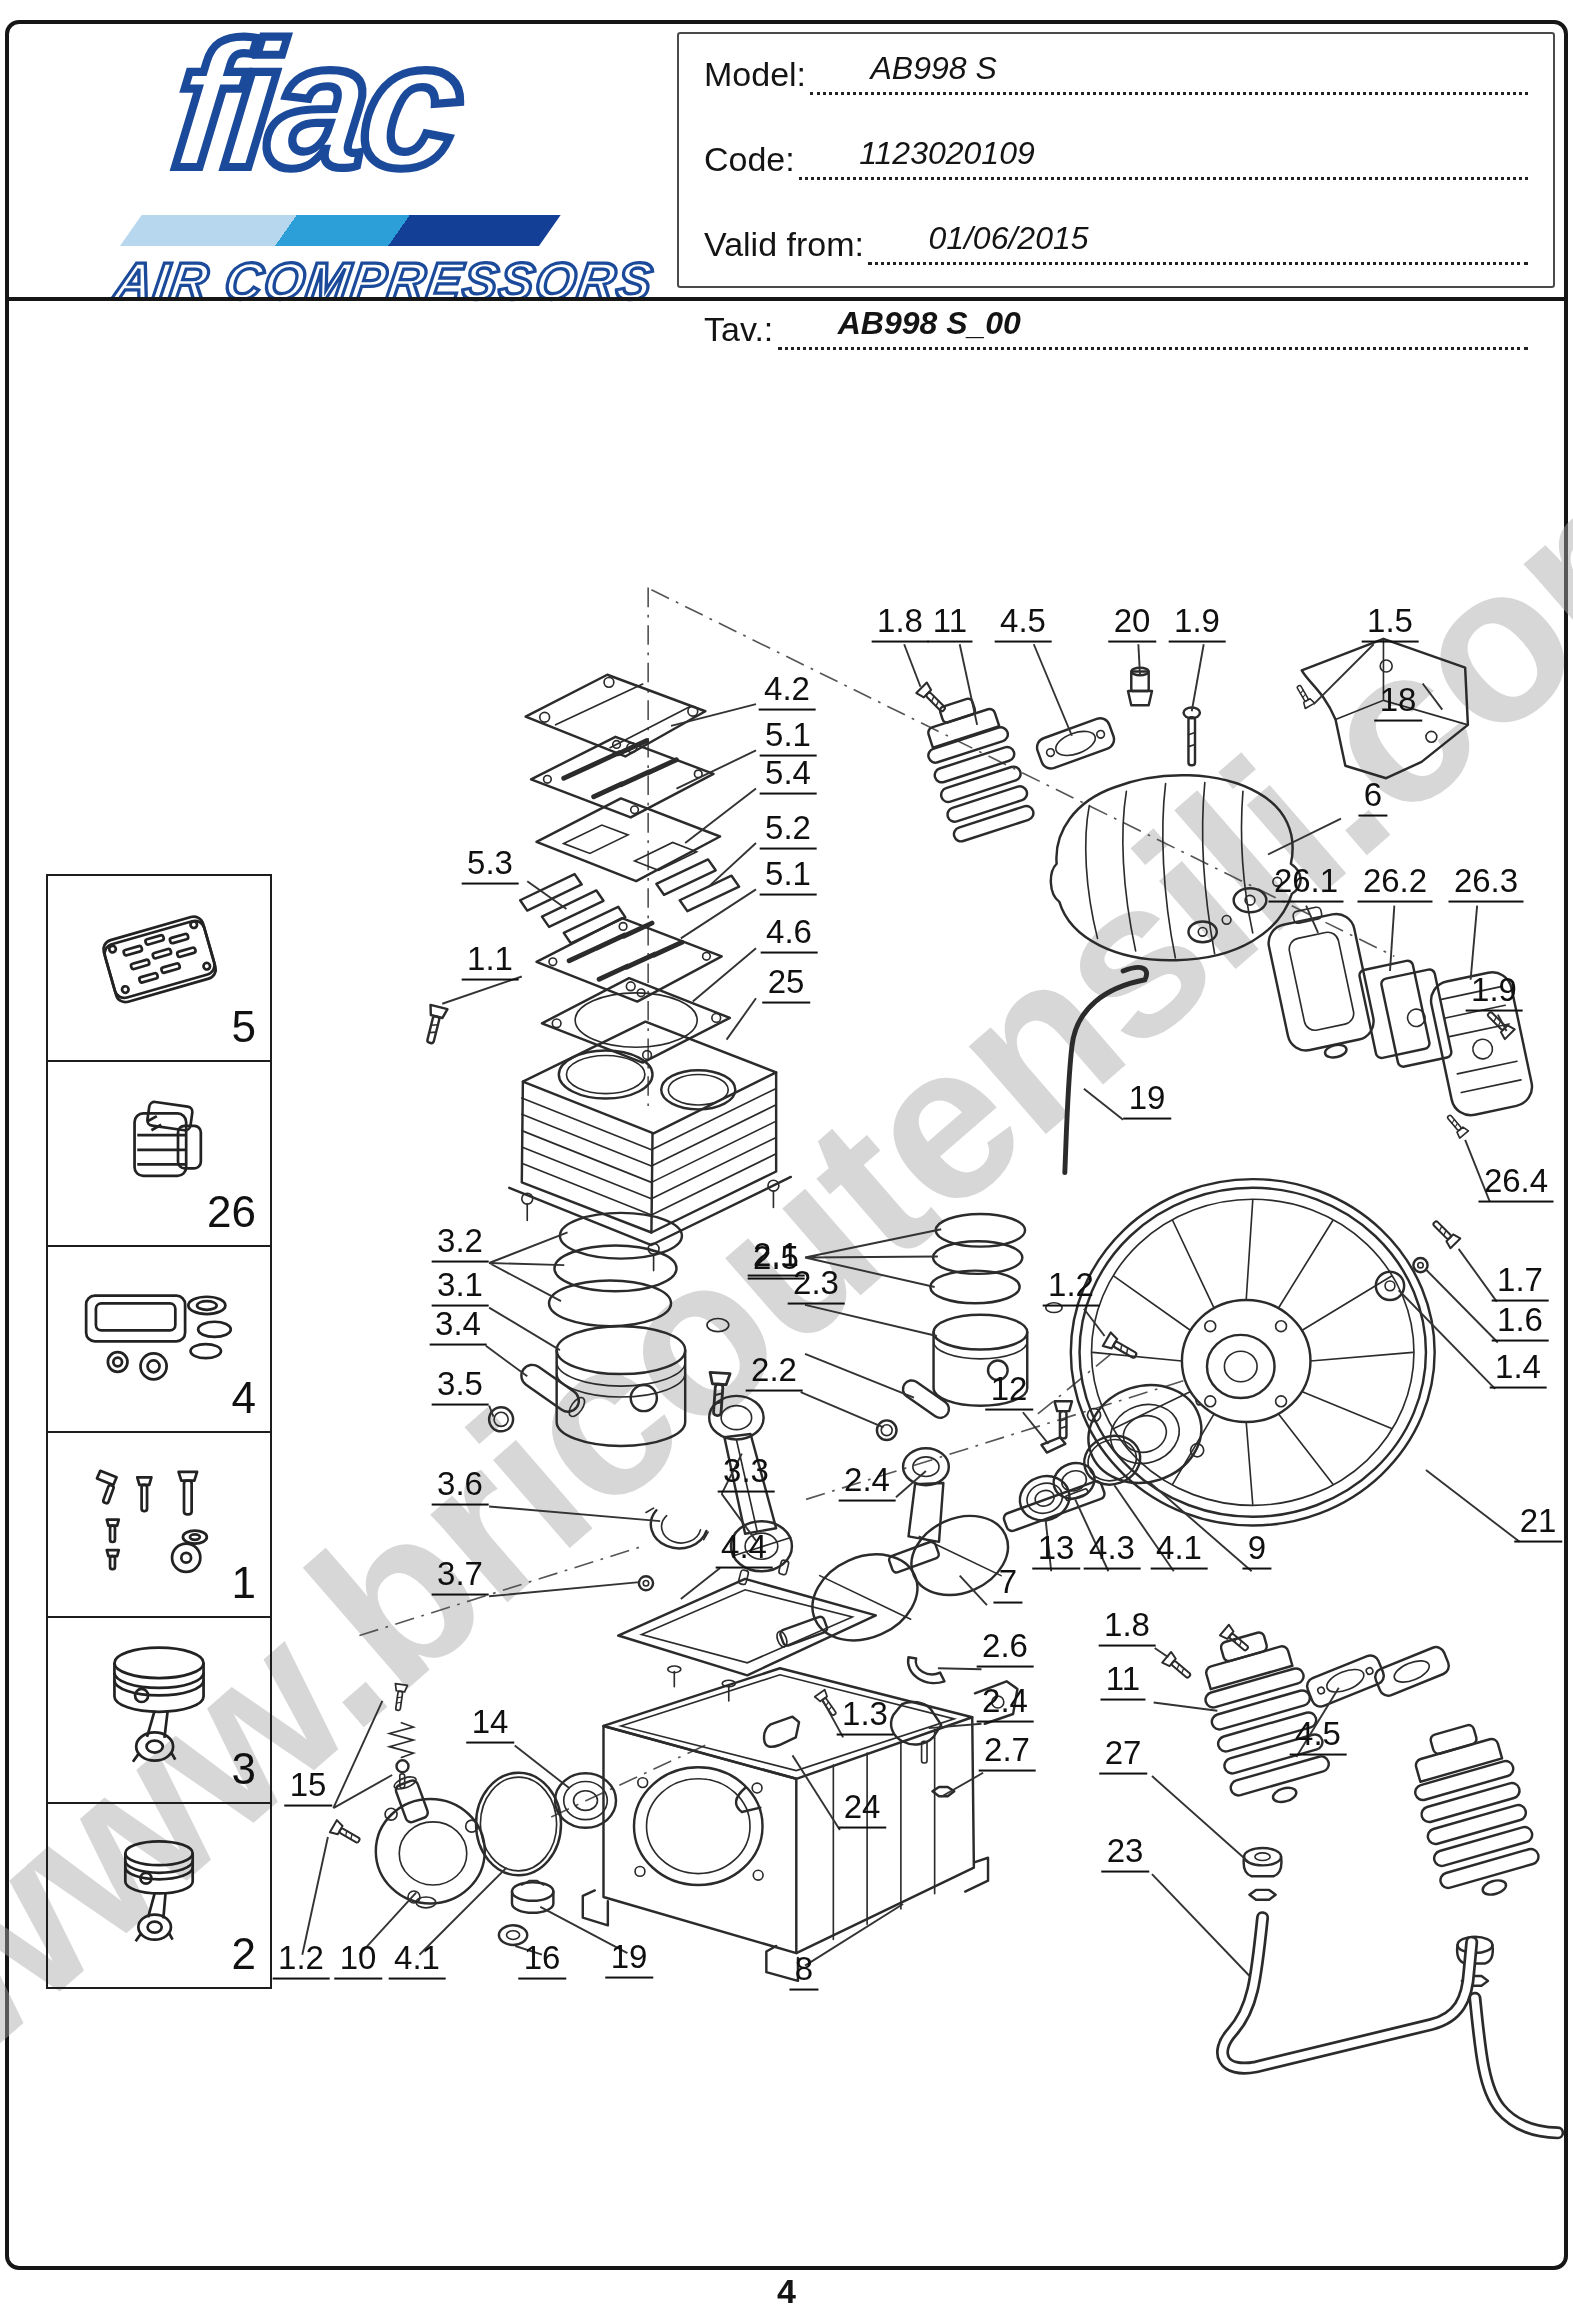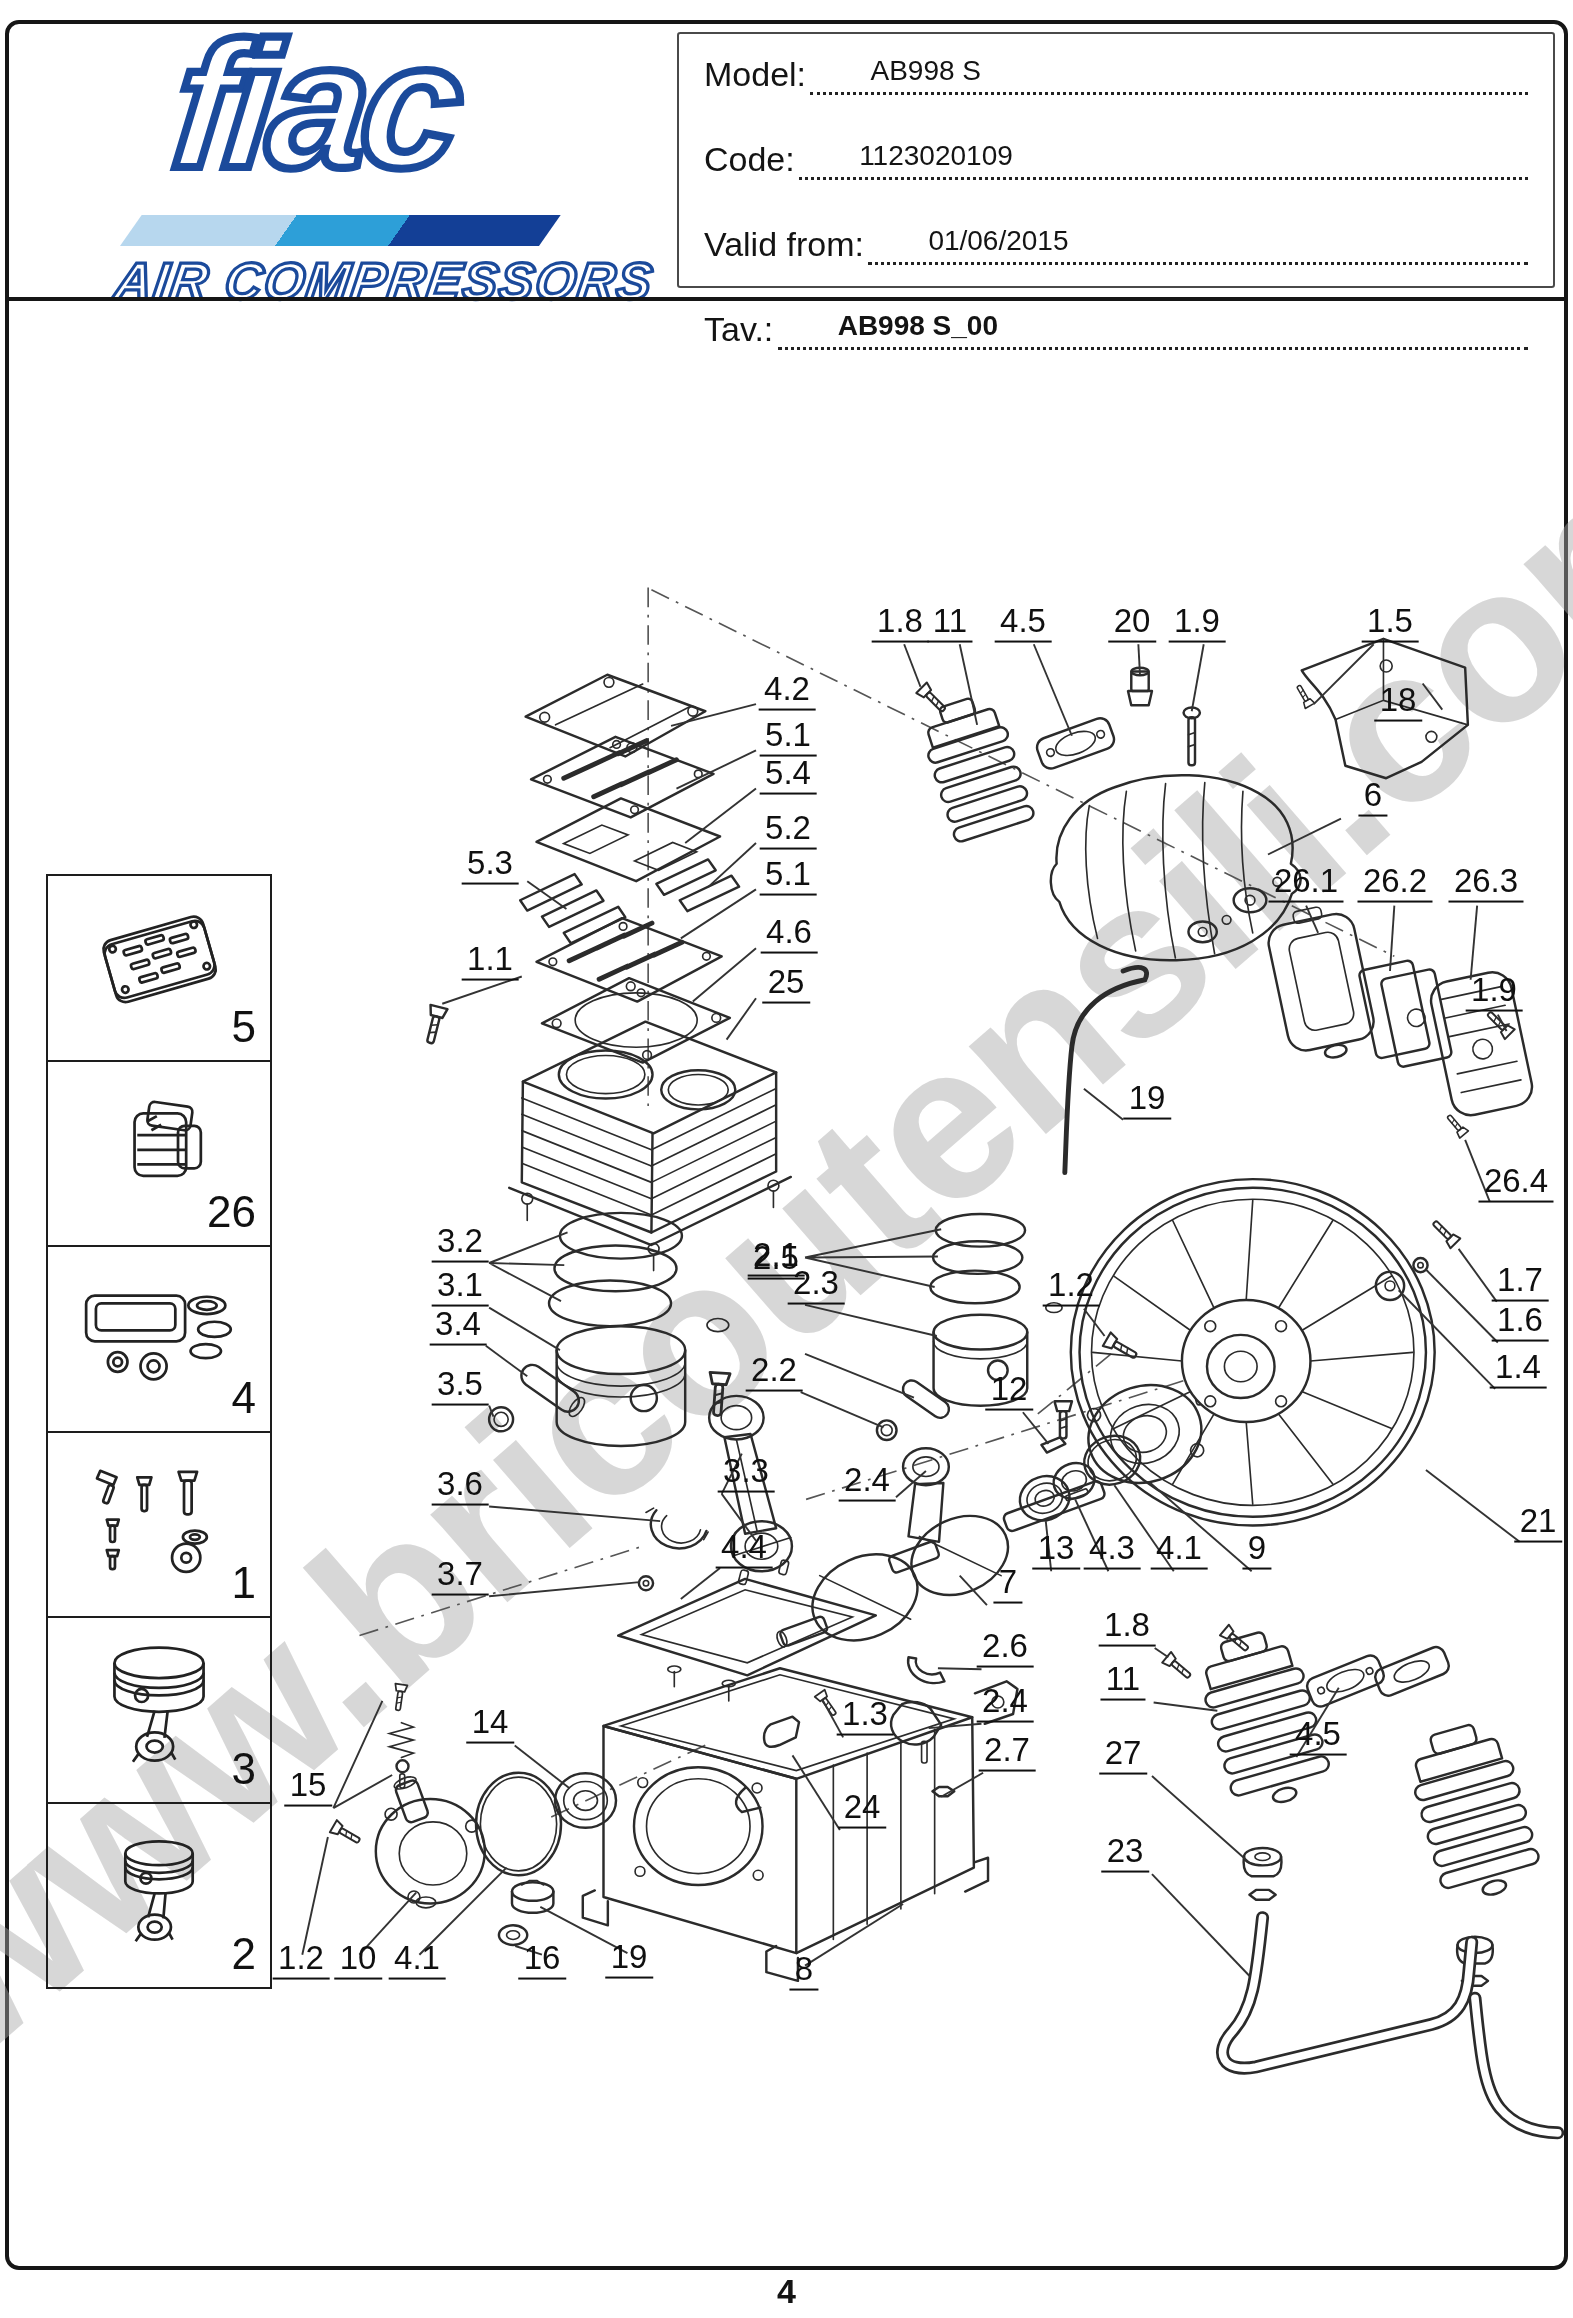--- a/index.html
+++ b/index.html
@@ -23,21 +23,21 @@
     color:#ffffff;-webkit-text-stroke:3.3px #1b4a9b;transform:skewX(-8deg);
   }
 
   
   .infobox{position:absolute;left:677px;top:32px;width:878px;height:256px;border:2.2px solid #4a4a4a;
     border-radius:3.3px;background:#fff;display:flex;flex-direction:column;justify-content:space-evenly;
     padding:7.6px 25px;box-sizing:border-box;gap:32px;}
   .info-row{display:flex;align-items:flex-end;}
   .info-label{font-size:34px;white-space:nowrap;padding-bottom:1.1px;}
   .info-line{flex:1;border-bottom:3.8px dotted #222;margin-left:4.4px;position:relative;height:50px;}
-  .info-value{position:absolute;left:60px;bottom:4.4px;font-size:28px;white-space:nowrap;}
+  .info-value{position:absolute;left:60px;bottom:4.4px;font-size:32px;white-space:nowrap;font-style:italic;}
   .info-value.bold{font-weight:bold;}
 
   
   .watermark{position:absolute;left:806px;top:1242px;transform:translate(-50%,-50%) rotate(-41deg);
     font-size:221px;font-weight:bold;letter-spacing:-3.3px;color:#a8a8a8;opacity:.45;white-space:nowrap;z-index:1;}
 
   
   svg.art{position:absolute;left:0;top:0;z-index:2;}
   .ln{stroke:#2b2b2b;stroke-width:4.5;fill:none;stroke-linecap:round;stroke-linejoin:round;}
   .thin{stroke:#2b2b2b;stroke-width:3;fill:none;stroke-linecap:round;}

